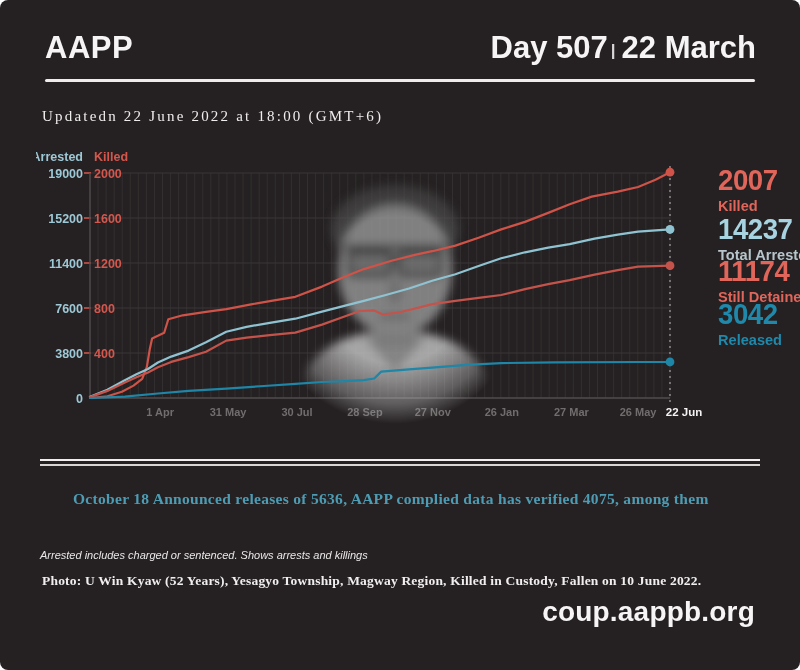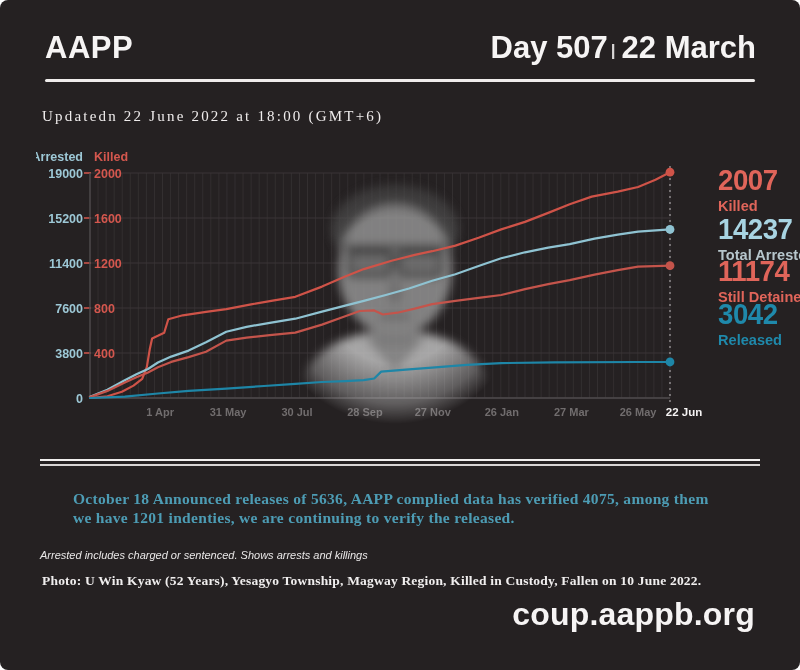--- a/index.html
+++ b/index.html
@@ -22,21 +22,21 @@
   .big-num{font-size:30px;font-weight:700;letter-spacing:-.5px;transform:scaleX(.92);transform-origin:left;}
   .cap{font-size:15.5px;font-weight:700;margin-top:3px;letter-spacing:0;transform:scaleX(.94);transform-origin:left;}
   .c-red{color:#e0655a;} .c-ltblue{color:#a8d4e2;} .c-gray{color:#b7c6cc;} .c-teal{color:#1f89ab;}
   
   .rule2{left:40px;width:720px;top:459px;height:3px;border-top:2.5px solid #f1efee;border-bottom:2px solid #d8d5d4;background:transparent;}
   .october{left:38px;top:489px;width:724px;font-family:Liberation Serif, serif;font-weight:700;
            font-size:15.5px;line-height:19px;color:#4d9cb4;letter-spacing:.3px;margin-left:35px;}
   .photoline{left:42px;top:543px;width:724px;font-family:"Liberation Serif",serif;font-weight:700;
              font-size:13.5px;color:#f0eeee;letter-spacing:.2px;white-space:nowrap;margin-top:30px;}
   .disclaimer{left:40px;top:545px;font-style:italic;font-size:11px;line-height:21px;color:#e9e7e7;}
-  .website{right:45px;top:596px;font-size:32px;font-weight:700;color:#f6f4f4;letter-spacing:.2px;text-decoration:none;}
+  .website{right:45px;top:596px;font-size:28px;font-weight:700;color:#f6f4f4;letter-spacing:.2px;text-decoration:none;}
 </style>
 </head>
 <body>
 
 <div class="poster">
 
   <div class="abs logo">AAPP</div>
   <div class="abs daybox"><span>Day 507</span><span class="sep">|</span><span>22 March</span></div>
   <div class="abs rule1"></div>
   <div class="abs updated">Updatedn 22 June 2022 at 18:00 (GMT+6)</div>
@@ -208,18 +208,18 @@
         <div class="cap c-red">Still Detained</div>
       </div>
       <div class="grp" style="top:159px">
         <div class="big-num c-teal">3042</div>
         <div class="cap c-teal">Released</div>
       </div>
     </div>
   </div>
 
   <div class="abs rule2"></div>
-  <div class="abs october"><span>October 18 Announced releases of 5636, AAPP complied data has verified 4075, among them</span><br><span>we have 1201 indenties, we are continuing to verify the released.</span></div>
+  <div class="abs october"><span>October 18 Announced releases of 5636, AAPP complied data has verified 4075, among them</span><br></div>
   <div class="abs photoline">Photo:  U Win Kyaw (52 Years), Yesagyo Township, Magway Region, Killed in Custody, Fallen on 10 June 2022.</div>
   <div class="abs disclaimer"><span>Arrested includes charged or sentenced. Shows arrests and killings</span><br></div>
   <a class="abs website" href="#">coup.aappb.org</a>
 
 </div>
 
 </body></html>

